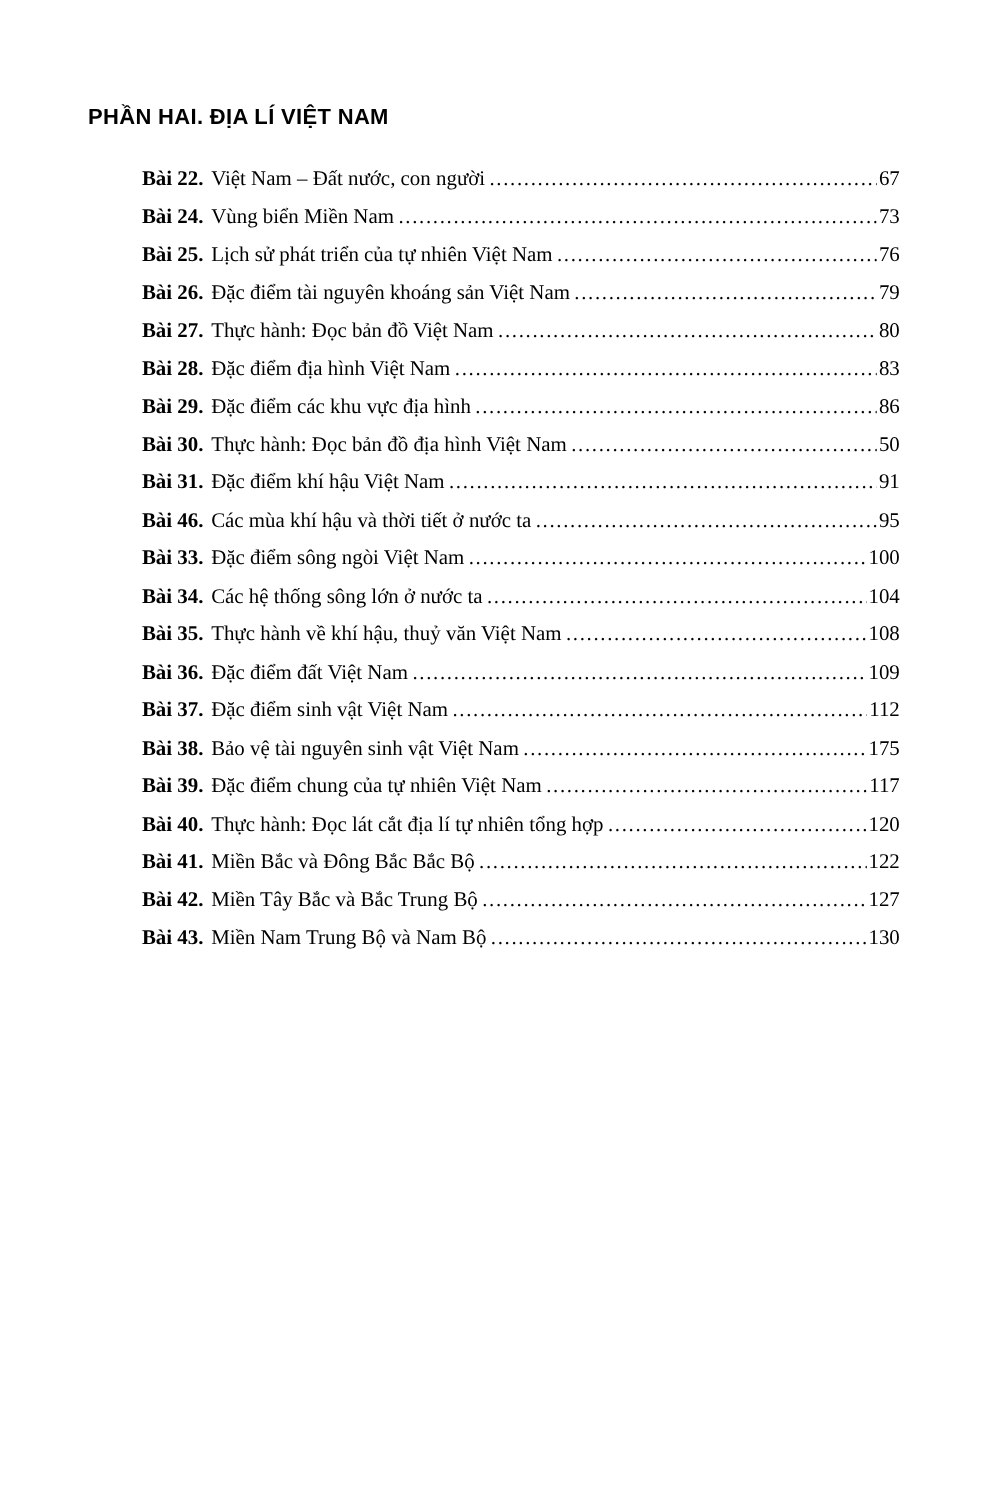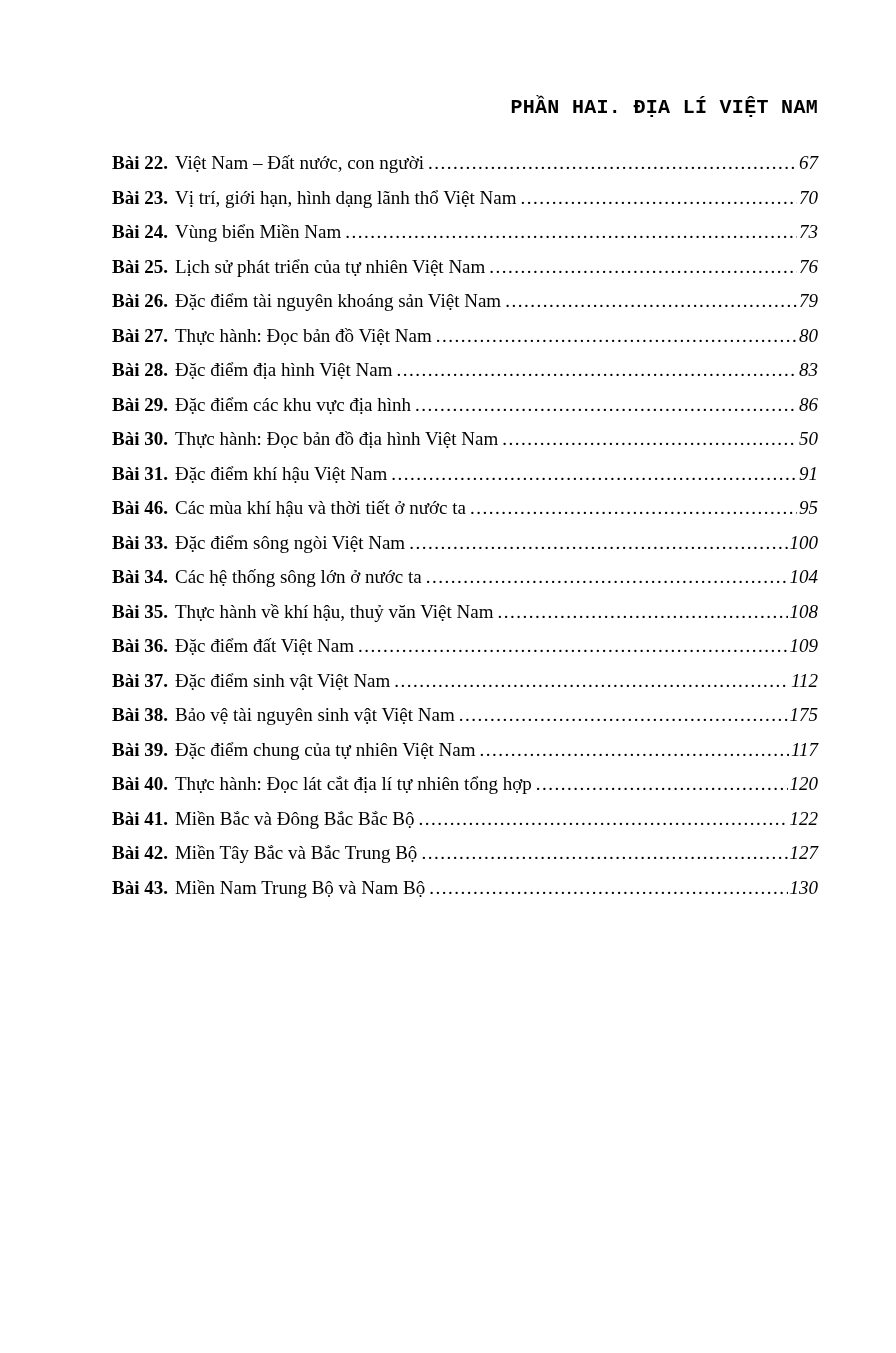--- a/index.html
+++ b/index.html
@@ -14,30 +14,29 @@
     font-family: "Liberation Serif", serif;
     color: #000000;
     overflow: hidden;
   }
   .page {
     width: 896px;
     height: 1353px;
     padding: 96px 78px 0 80px;
   }
   .heading {
-    font-family: Liberation Mono, monospace;
+    font-family: Liberation Sans, sans-serif;
     font-size: 20px;
     font-weight: bold;
     letter-spacing: 0.3px;
     margin: 0 0 27px 0;
     color: #000000;
-    text-align: right;
   }
   .entries {
-    margin-left: 32px;
+    margin-left: 49px;
   }
   .row {
     display: flex;
     align-items: baseline;
     font-size: 19px;
     line-height: 34.5px;
     white-space: nowrap;
   }
   .label {
     font-weight: bold;
@@ -54,42 +53,35 @@
     margin: 0 2px 0 4px;
     min-width: 10px;
   }
   .dots::after {
     content: "..................................................................................................................................................................................";
     letter-spacing: 1.5px;
   }
   .page-num {
     flex: 0 0 auto;
     text-align: right;
-    font-style: italic;
   }
 </style>
 </head>
 <body>
 
 <div class="page">
   <h1 class="heading">PHẦN HAI. ĐỊA LÍ VIỆT NAM</h1>
   <div class="entries">
       <div class="row">
         <span class="label">Bài 22.</span>
         <span class="title">Việt Nam – Đất nước, con người</span>
         <span class="dots"></span>
         <span class="page-num">67</span>
       </div>
       <div class="row">
-        <span class="label">Bài 23.</span>
-        <span class="title">Vị trí, giới hạn, hình dạng lãnh thổ Việt Nam</span>
-        <span class="dots"></span>
-        <span class="page-num">70</span>
-      </div>
-      <div class="row">
         <span class="label">Bài 24.</span>
         <span class="title">Vùng biển Miền Nam</span>
         <span class="dots"></span>
         <span class="page-num">73</span>
       </div>
       <div class="row">
         <span class="label">Bài 25.</span>
         <span class="title">Lịch sử phát triển của tự nhiên Việt Nam</span>
         <span class="dots"></span>
         <span class="page-num">76</span>

